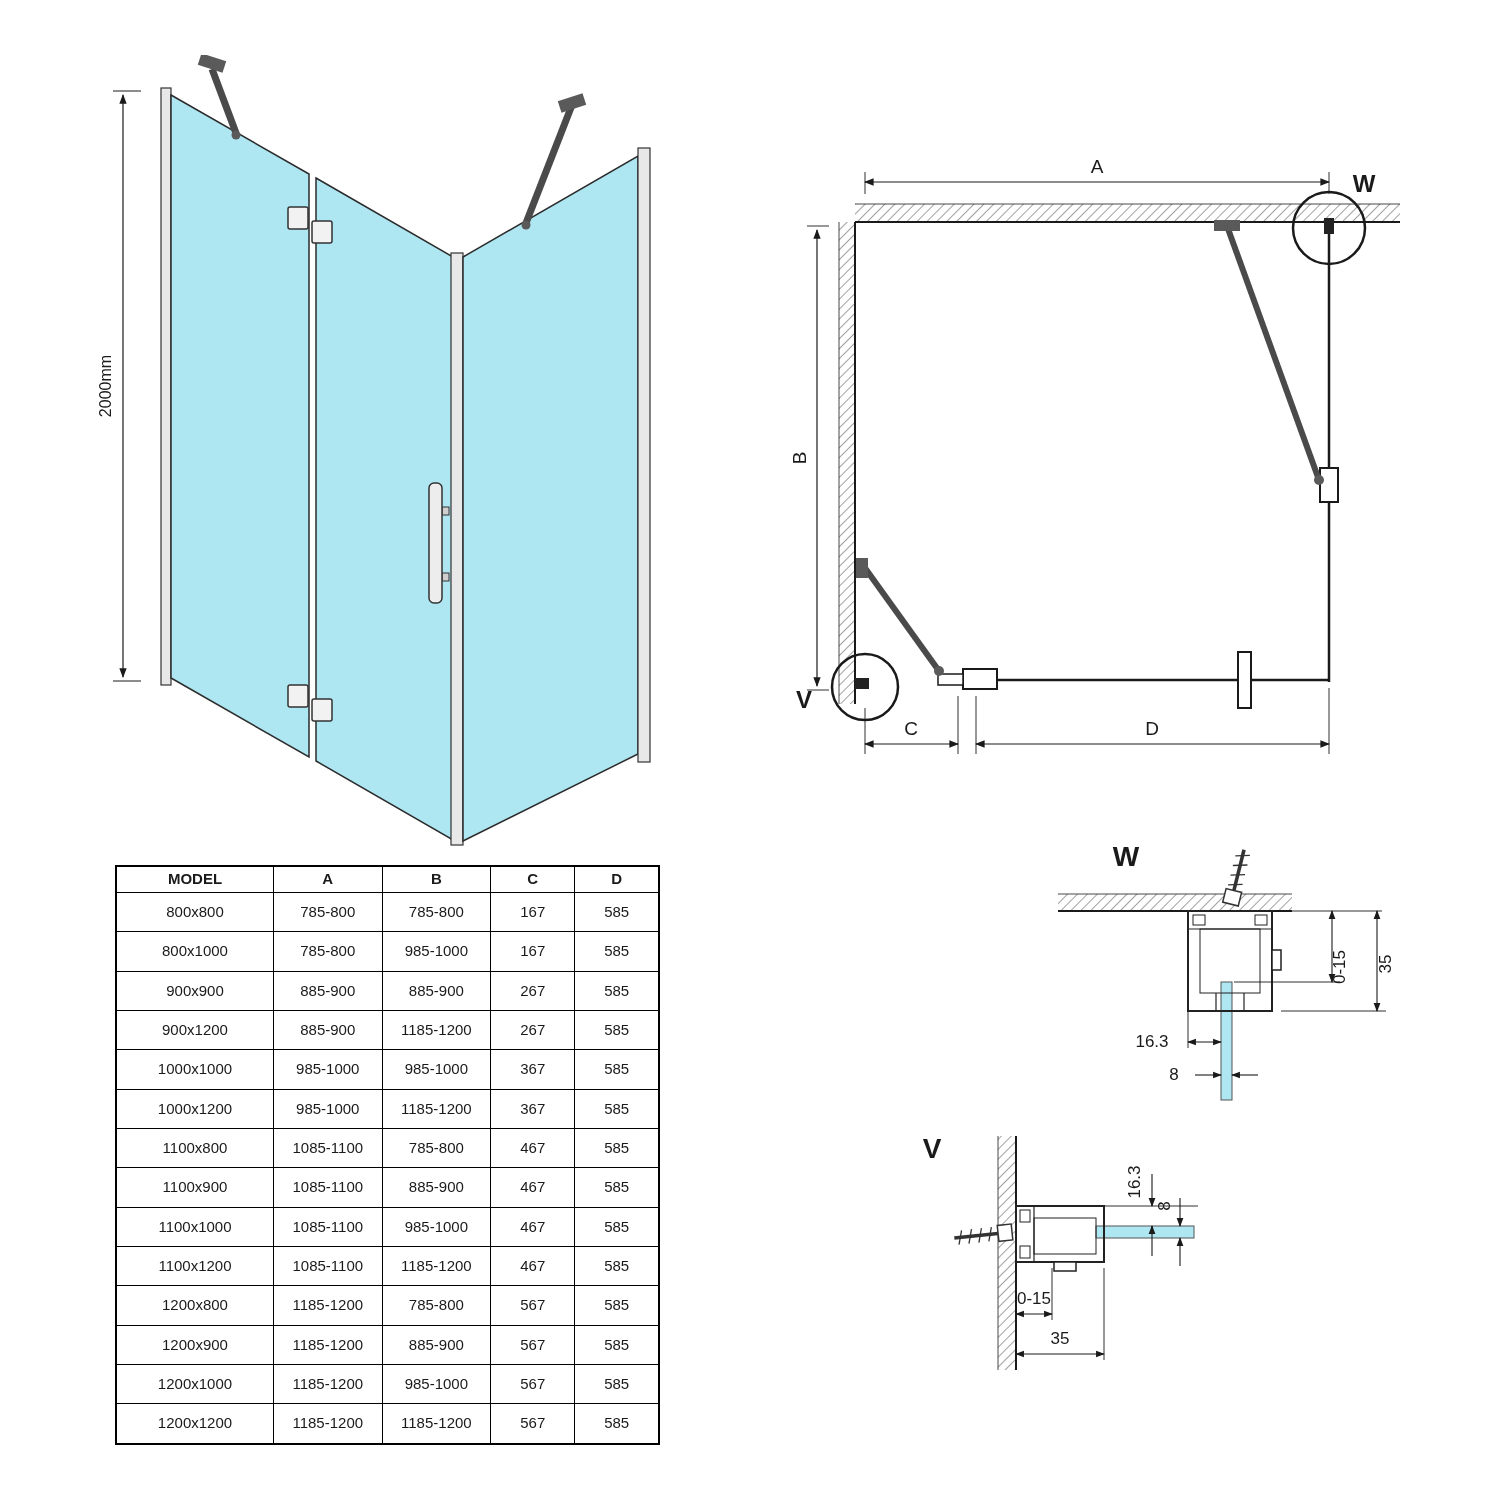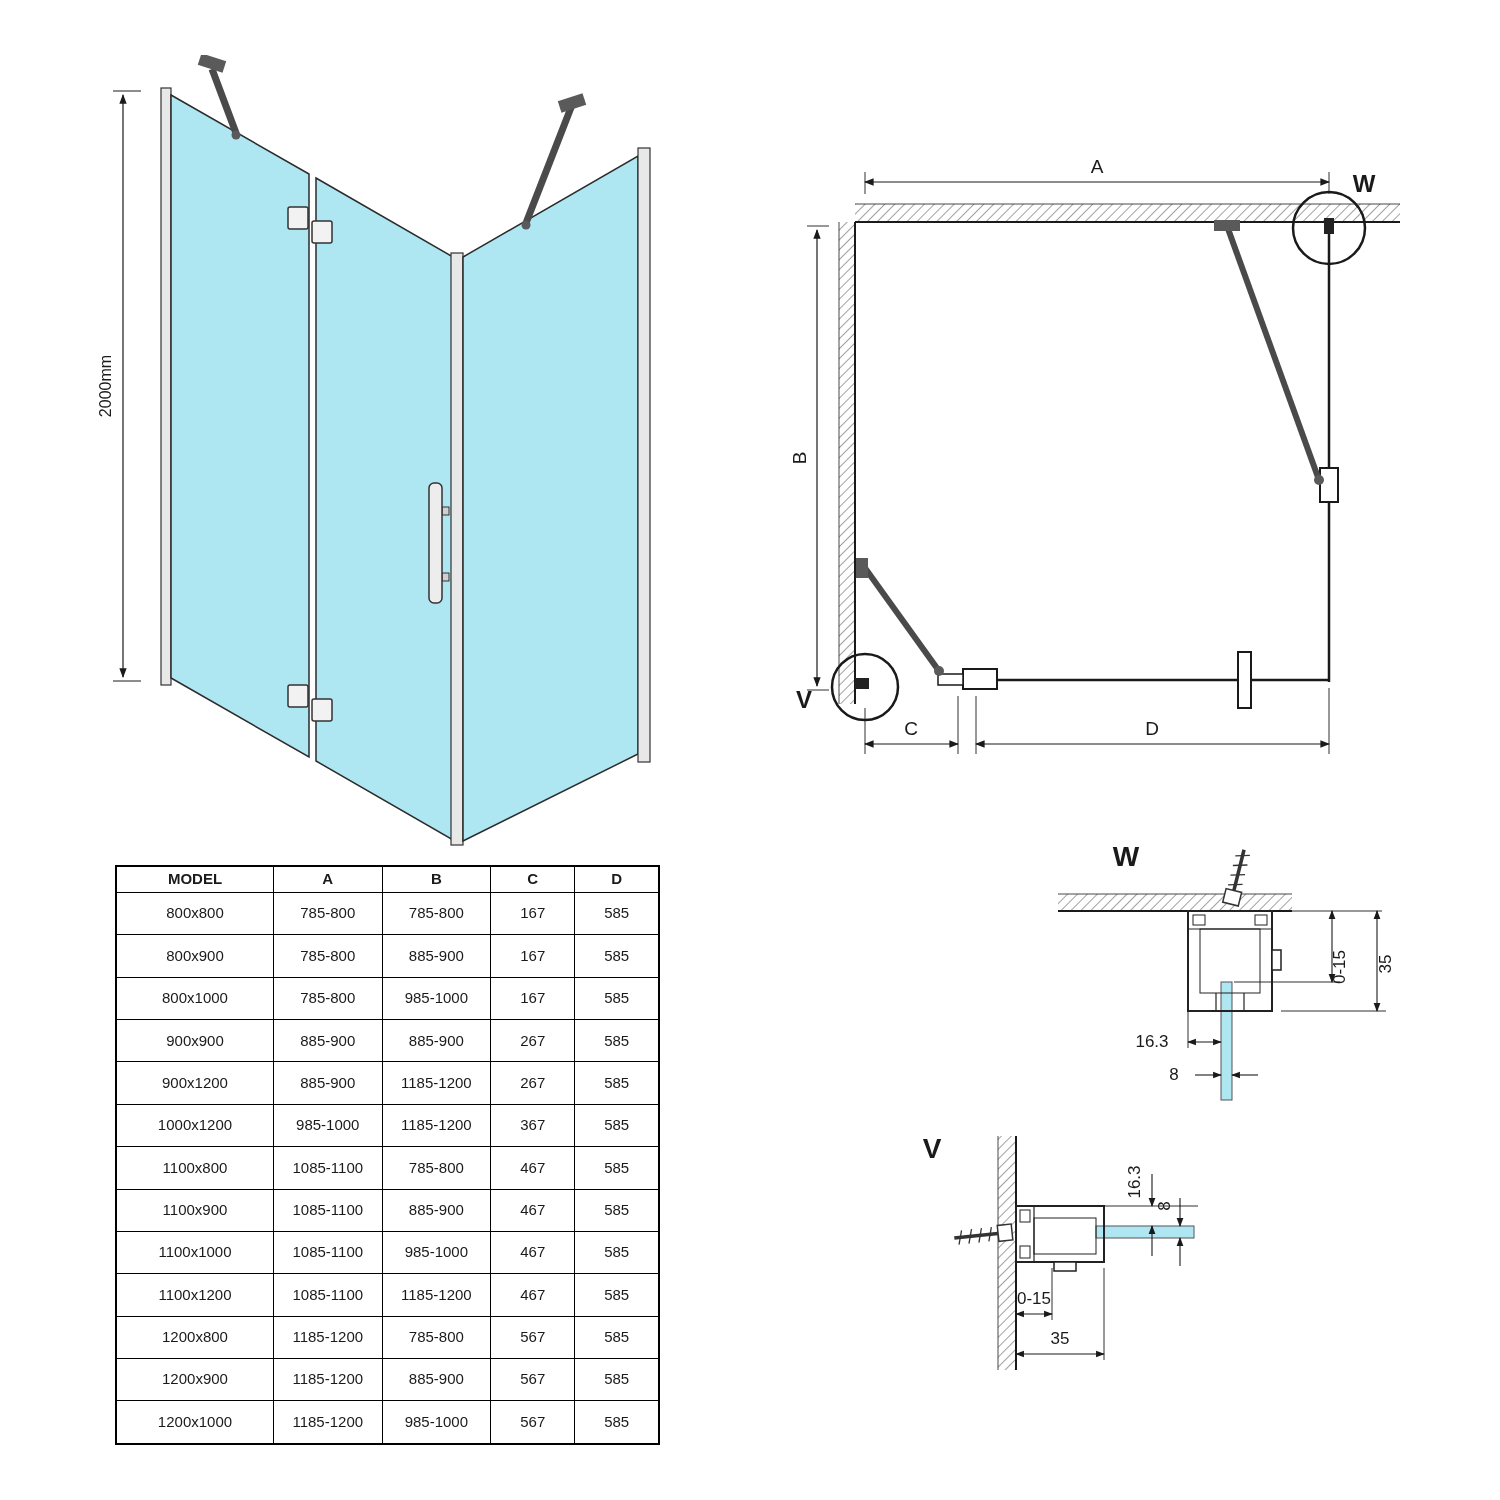--- a/index.html
+++ b/index.html
@@ -307,27 +307,20 @@
     </thead>
     <tbody>
         <tr>
           <td>800x800</td>
           <td>785-800</td>
           <td>785-800</td>
           <td>167</td>
           <td>585</td>
         </tr>
         <tr>
-          <td>800x900</td>
-          <td>785-800</td>
-          <td>885-900</td>
-          <td>167</td>
-          <td>585</td>
-        </tr>
-        <tr>
           <td>800x1000</td>
           <td>785-800</td>
           <td>985-1000</td>
           <td>167</td>
           <td>585</td>
         </tr>
         <tr>
           <td>900x900</td>
           <td>885-900</td>
           <td>885-900</td>
@@ -335,20 +328,27 @@
           <td>585</td>
         </tr>
         <tr>
           <td>900x1200</td>
           <td>885-900</td>
           <td>1185-1200</td>
           <td>267</td>
           <td>585</td>
         </tr>
         <tr>
+          <td>1000x1000</td>
+          <td>985-1000</td>
+          <td>985-1000</td>
+          <td>367</td>
+          <td>585</td>
+        </tr>
+        <tr>
           <td>1000x1200</td>
           <td>985-1000</td>
           <td>1185-1200</td>
           <td>367</td>
           <td>585</td>
         </tr>
         <tr>
           <td>1100x800</td>
           <td>1085-1100</td>
           <td>785-800</td>
@@ -390,16 +390,23 @@
           <td>567</td>
           <td>585</td>
         </tr>
         <tr>
           <td>1200x1000</td>
           <td>1185-1200</td>
           <td>985-1000</td>
           <td>567</td>
           <td>585</td>
         </tr>
+        <tr>
+          <td>1200x1200</td>
+          <td>1185-1200</td>
+          <td>1185-1200</td>
+          <td>567</td>
+          <td>585</td>
+        </tr>
       </tbody>
   </table>
 
 </div>
 
 </body></html>

